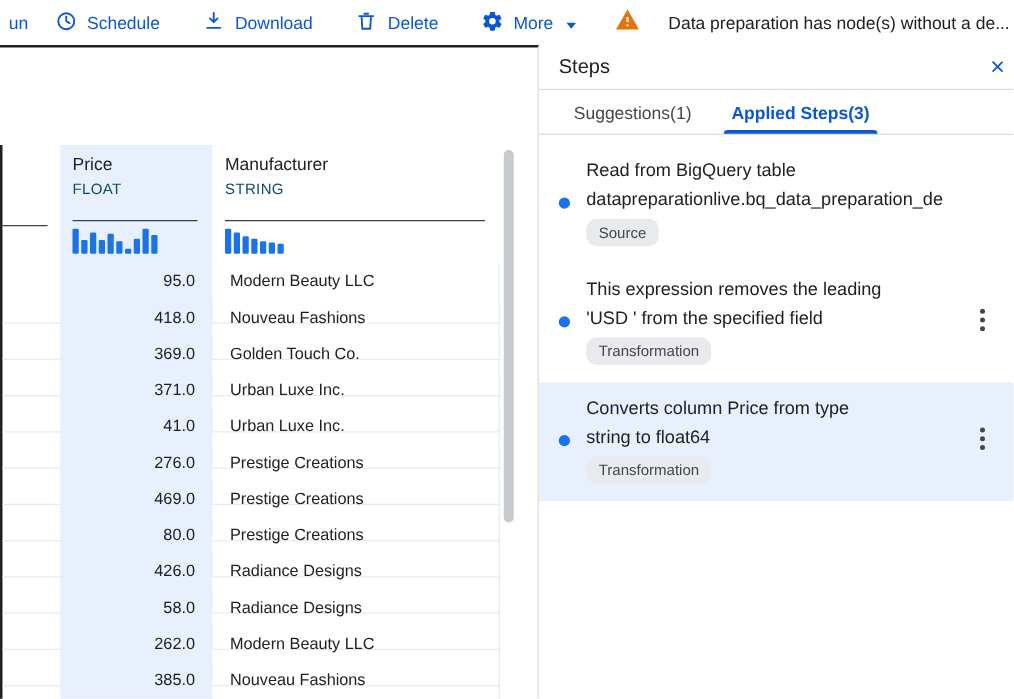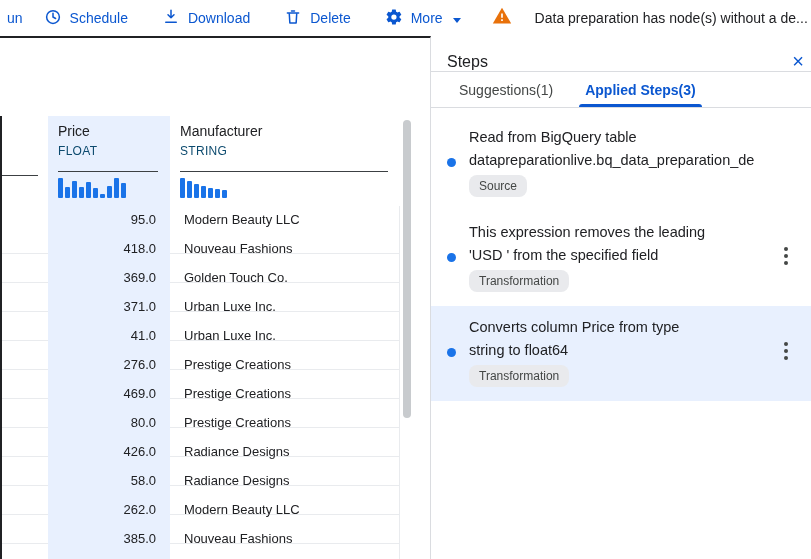--- a/index.html
+++ b/index.html
@@ -25,40 +25,40 @@
   
   .main{display:flex;height:523px;}
   .left-panel{width:431px;flex:none;border-top:2px solid var(--dark);
               border-right:1px solid var(--border);position:relative;background:#fff;}
 
   
   .tbl{margin-top:78px;border-left:2px solid var(--dark);width:400px;}
   .tbl-header{display:grid;grid-template-columns:46px 122px 230px;}
   .hcell{padding-top:4px;}
   .hcell.price-col{background:var(--sel);}
-  .hdr-inner{margin:0 12px 0 10px;border-bottom:1px solid #3c4043;padding-bottom:11px;}
+  .hdr-inner{margin:0 12px 0 10px;border-bottom:1px solid #3c4043;padding-bottom:16px;}
   .sliver-hdr .hdr-inner{margin:0 10px 0 0;}
   .col-name{font-size:14px;color:var(--text);height:22px;line-height:22px;}
   .col-type{font-size:12px;color:#0c4a6e;height:18px;line-height:18px;letter-spacing:.3px;}
   .hist{height:34px;display:flex;align-items:flex-end;gap:2px;padding:6px 0 8px 10px;}
   .hist .bar{width:5px;background:var(--hist);border-radius:1px;}
   .sliver-hdr{padding-top:48px;}
   .tbl-body{}
   .tbl-row{display:grid;grid-template-columns:46px 122px 230px;height:29px;
            line-height:28px;font-size:13px;color:var(--text);}
   .cell{border-bottom:1px solid var(--rowline);overflow:hidden;white-space:nowrap;}
   .cell.sliver{padding-left:2px;border-right:1px solid var(--rowline);margin-top:47px;}
   .cell.price{background:var(--sel);text-align:right;padding-right:14px;}
   .cell.manu{padding-left:14px;border-right:1px solid var(--rowline);}
   .scrollbar{position:absolute;right:19px;top:82px;width:8px;height:298px;
              background:#c8cbce;border-radius:4px;}
 
   
   .right-panel{flex:1;display:flex;flex-direction:column;min-width:0;background:#fff;}
-  .panel-header{height:36px;flex:none;display:flex;align-items:flex-end;
+  .panel-header{height:36px;flex:none;display:flex;align-items:center;
                 padding:0 2px 0 16px;border-bottom:1px solid var(--border);}
   .panel-title{font-size:16px;color:var(--text);}
   .close-btn{margin-left:auto;color:var(--accent);font-size:20px;line-height:20px;
              width:22px;text-align:center;cursor:pointer;background:none;border:none;font-family:inherit;}
   .tabs{height:36px;flex:none;display:flex;align-items:stretch;padding-left:12px;
         border-bottom:1px solid var(--border);}
   .tab{padding:0 16px;font-size:14px;color:#444746;display:flex;align-items:center;
        position:relative;cursor:pointer;background:none;border:none;font-family:inherit;}
   .tab.active{color:var(--accent);font-weight:700;}
   .tab.active::after{content:"";position:absolute;left:10px;right:10px;bottom:0;height:3px;

